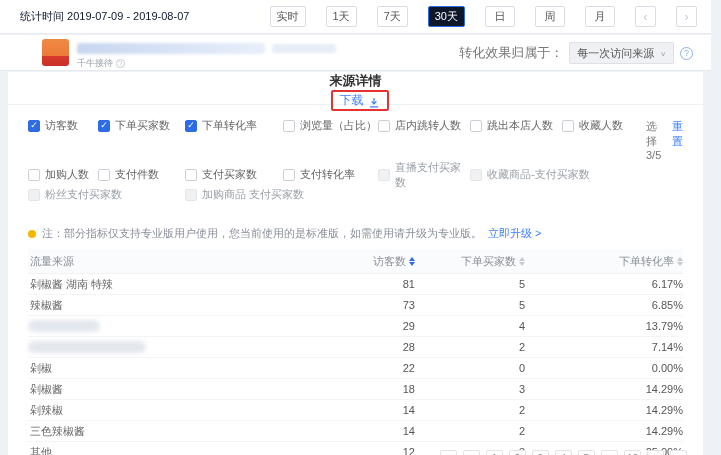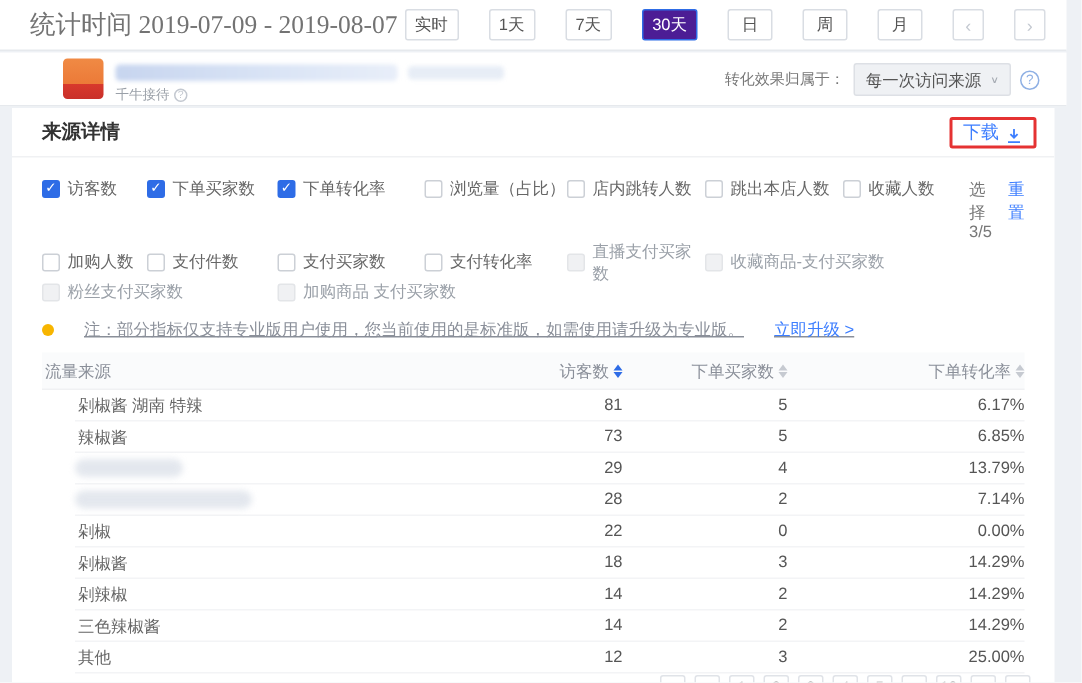--- a/index.html
+++ b/index.html
@@ -2,86 +2,86 @@
 <html><head>
 <meta charset="utf-8">
 <style>
   * { margin:0; padding:0; box-sizing:border-box; }
   html,body { width:721px; height:455px; overflow:hidden; }
   body { background:#eef1f5; font-family:"Liberation Sans","DejaVu Sans",sans-serif; color:#333; position:relative; }
 
   
   .bar1 { position:absolute; left:0; top:0; width:711px; height:34px; background:#fff;
           border-bottom:1px solid #e6e9ed; display:flex; align-items:center; justify-content:space-between; padding:0 14px 0 20px; }
-  .stat-label { font-size:17px; color:#737373;font-family:Liberation Serif, serif; }
+  .stat-label { font-size:11px; color:#0f172a; }
   .range-group { display:flex; align-items:center; gap:20px; }
   .rbtn { min-width:30px; height:21px; padding:0 6px; background:#fff; border:1px solid #d9dde3; border-radius:2px;
           font-size:11px; color:#555; display:flex; align-items:center; justify-content:center; cursor:pointer; }
-  .rbtn.active { background:#4c1d95; border-color:#2e6ce6; color:#fff; }
+  .rbtn.active { background:#0f172a; border-color:#2e6ce6; color:#fff; }
   .rbtn.nav { color:#c3c8d0; width:21px; min-width:21px; padding:0; font-size:12px; }
 
   
   .bar2 { position:absolute; left:0; top:35px; width:711px; height:36px; background:#fff;
           border-bottom:1px solid #e6e9ed; }
   .avatar { position:absolute; left:42px; top:4px; width:27px; height:27px; border-radius:3px;
             background:linear-gradient(180deg,#f08a44 0%,#ec7a38 62%,#d8392c 63%,#c9302a 100%); }
   .shop-blob { position:absolute; left:77px; top:8px; width:188px; height:11px; border-radius:3px;
                background:linear-gradient(90deg,#c7d5ef,#dbe5f6 60%,#e8eef9); filter:blur(1.5px); }
   .shop-blob2 { position:absolute; left:272px; top:9px; width:64px; height:9px; border-radius:3px;
                 background:#dfe7f3; filter:blur(1.5px); opacity:.75; }
   .service { position:absolute; left:77px; top:22px; font-size:9px; color:#9aa0a8; filter:blur(.4px); display:flex; align-items:center; gap:3px;}
   .mini-badge { width:9px; height:9px; border:1px solid #c3c8d0; border-radius:50%; font-size:7px; line-height:7px; text-align:center; color:#c3c8d0; }
   .attribution { position:absolute; right:18px; top:7px; display:flex; align-items:center; gap:6px; }
-  .attr-label { font-size:10px; color:#777; }
+  .attr-label { font-size:13px; color:#777; }
   .attr-select { height:22px; background:#eff1f4; border:1px solid #dde0e5; border-radius:2px; padding:0 7px;
                  display:flex; align-items:center; gap:6px; font-size:11px; color:#555; cursor:pointer; }
   .caret { font-size:8px; color:#a5aab2; transform:scaleY(.8); }
   .help { width:13px; height:13px; border:1px solid #8fb0e4; border-radius:50%; color:#8fb0e4;
           font-size:9px; line-height:11px; text-align:center; }
 
   
   .card { position:absolute; left:8px; top:72px; width:695px; height:383px; background:#fff; overflow:hidden; }
   .card-head { height:33px; border-bottom:1px solid #f0f1f3; display:flex; align-items:center;
-               justify-content:space-between; padding:0 20px 0 20px; }
+               justify-content:space-between; padding:0 20px 0 20px;flex-direction:column; }
   .panel-title { font-size:13px; font-weight:bold; color:#333; }
   .dl-box { border:2px solid #e53232; border-radius:2px; padding:0 7px; display:flex; align-items:flex-end; gap:4px;
             margin-right:-8px; }
   .dl-link { font-size:12px; color:#3d7eff; cursor:pointer; }
 
   
   .metrics { padding:14px 20px 2px 20px; }
   .mrow { display:grid; grid-template-columns:70px 87px 98px 95px 92px 92px 84px 1fr; margin-bottom:7px; }
   .metric { display:flex; align-items:center; gap:5px; font-size:11px; color:#666; cursor:pointer; height:13px; }
   .cb { width:12px; height:12px; border:1px solid #ccd0d6; border-radius:2px; background:#fff; flex:none;
         display:flex; align-items:center; justify-content:center; }
   .cb.checked { background:#2e6ce6; border-color:#2e6ce6; }
   .cb .tick { color:#fff; font-size:9px; line-height:9px; }
   .cb.disabled { background:#f0f1f3; border-color:#e3e5e8; }
   .metric.dim { color:#9aa0a8; }
   .sel-counter { grid-column:8; justify-self:end; font-size:11px; color:#777; display:flex; gap:6px; }
   .reset { color:#3d7eff; cursor:pointer; }
 
   
-  .notice { margin:2px 20px 0 20px; display:flex; align-items:center; gap:20px; font-size:11px; color:#8a8f99;text-decoration:underline; }
+  .notice { margin:16px 20px 0 20px; display:flex; align-items:center; gap:6px; font-size:11px; color:#8a8f99; }
   .dot { width:8px; height:8px; border-radius:50%; background:#f7b500; flex:none; }
   .upgrade { color:#3d7eff; cursor:pointer; white-space:nowrap; }
 
   
   .table { margin:8px 20px 0 20px; }
   .thead, .trow { display:grid; grid-template-columns:1fr 118px 110px 158px; align-items:center; }
   .thead { height:25px; background:#fafbfc; font-size:11px; color:#8a8f99; border-bottom:1px solid #f0f1f3; }
   .th-num { justify-self:end; display:flex; align-items:center; gap:3px; }
   .th-src { padding-left:2px; }
   .sort { display:inline-flex; flex-direction:column; }
   .sort i { width:0; height:0; border-left:3px solid transparent; border-right:3px solid transparent; }
   .sort .up { border-bottom:4px solid #c6cad1; margin-bottom:1px; }
   .sort .down { border-top:4px solid #c6cad1; }
   .sort.active .up { border-bottom-color:#2e6ce6; }
   .sort.active .down { border-top-color:#2e6ce6; }
-  .trow { height:21px; border-bottom:1px solid #f3f4f6; font-size:11px; color:#555;margin-left:22px; }
+  .trow { height:21px; border-bottom:1px solid #f3f4f6; font-size:11px; color:#555; }
   .src { color:#666; filter:blur(.5px); padding-left:2px; }
   .num { justify-self:end; }
   .blob { height:12px; border-radius:6px; background:#dde2ea; filter:blur(2px); opacity:.8; }
   .blob-a { width:72px; } .blob-b { width:118px; }
 
   
   .pager { position:absolute; right:16px; bottom:-12px; display:flex; gap:6px; }
   .pg { min-width:17px; height:17px; border:1px solid #e0e3e8; border-radius:2px; background:#fff;
         font-size:10px; color:#888; display:flex; align-items:center; justify-content:center; padding:0 2px; cursor:pointer; }
 </style>

